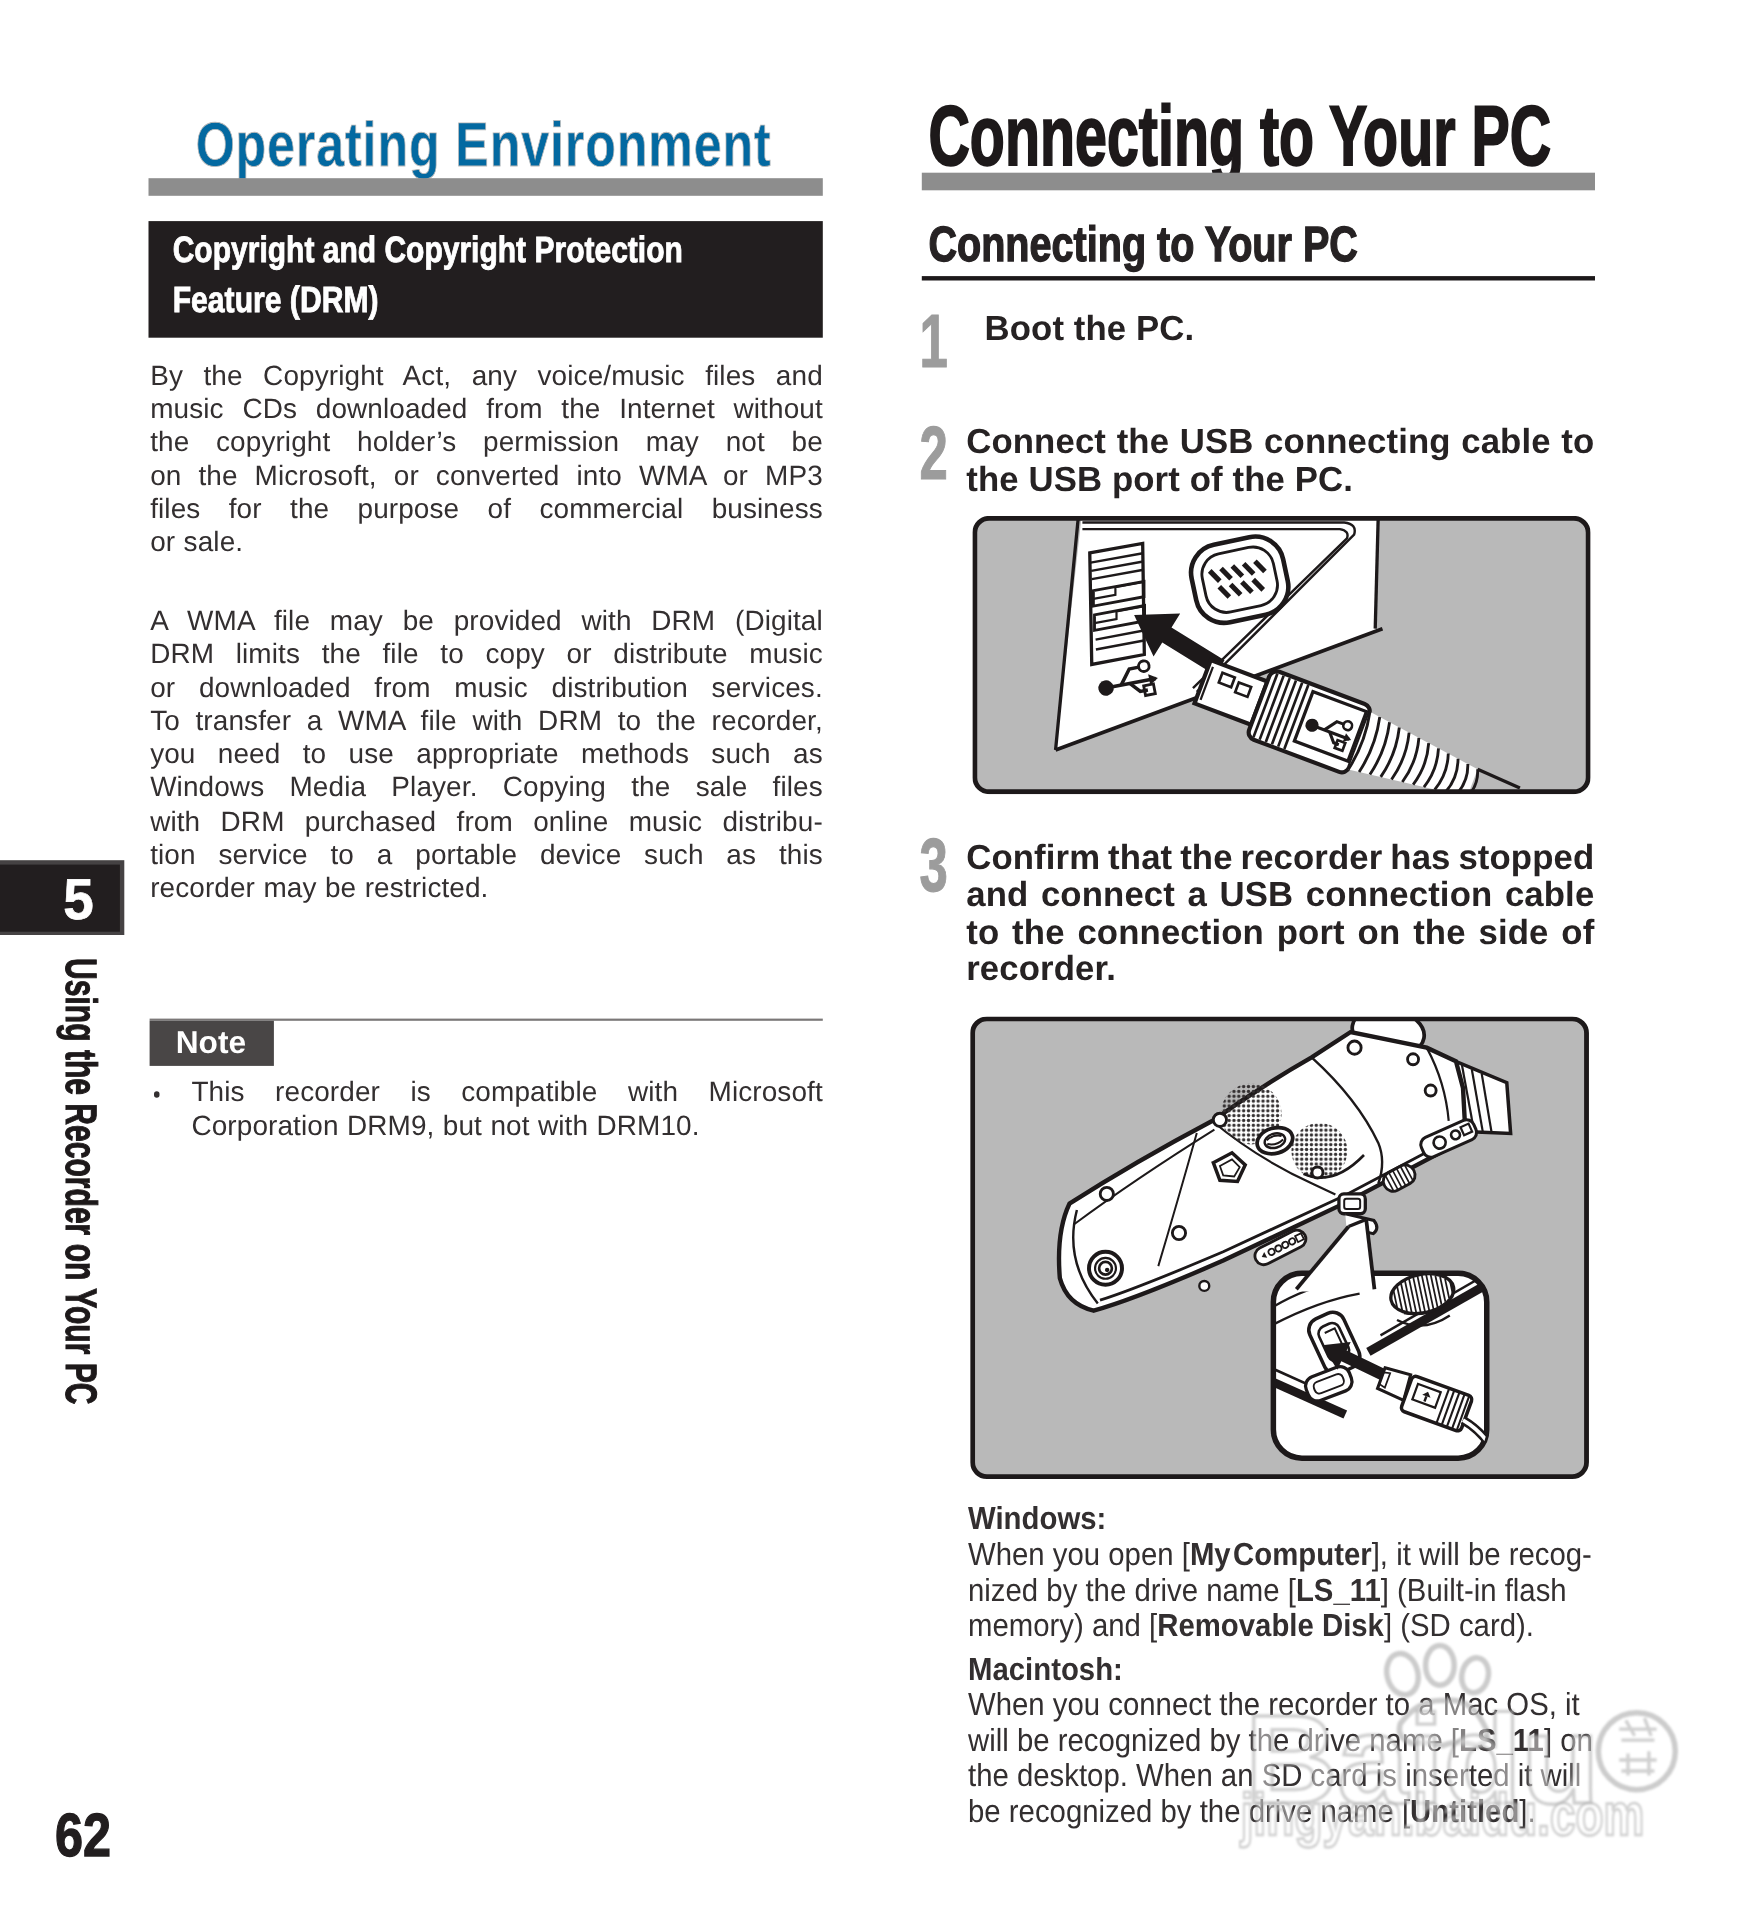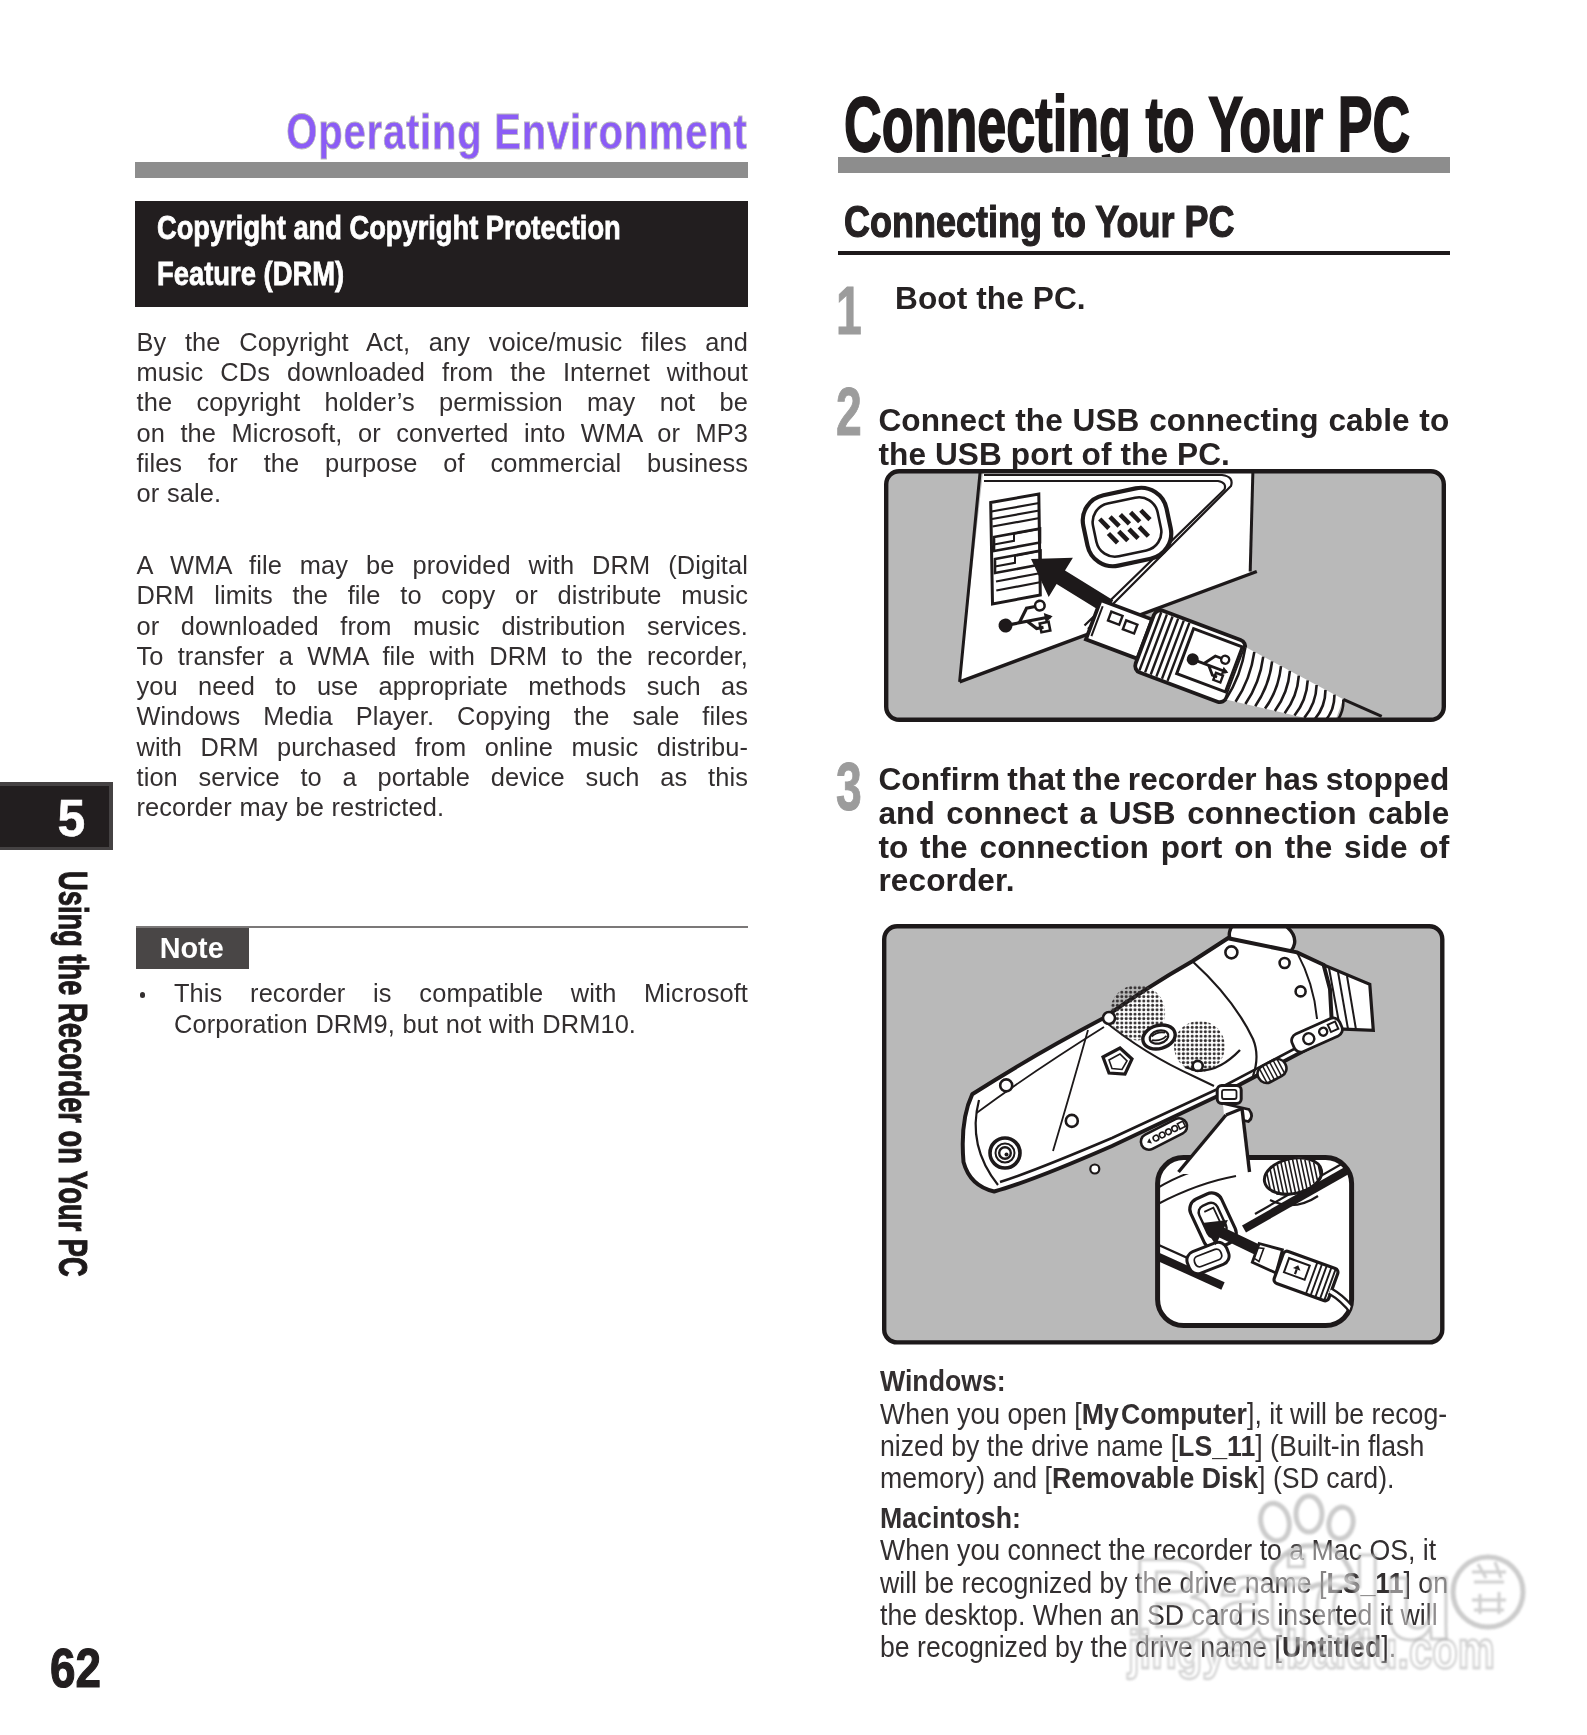--- a/index.html
+++ b/index.html
@@ -10,21 +10,21 @@
 .jline{text-align:justify;text-align-last:justify;word-spacing:-3px}
 .nline{text-align:left}
 .body-txt{font-size:25.4px;line-height:30.25px;color:#332f30;letter-spacing:0.1px;word-spacing:0.5px}
 .step-txt{font-size:31.6px;line-height:33.8px;color:#262223;font-weight:bold;letter-spacing:0.1px}
 .win-txt{font-size:29px;line-height:32.2px;color:#332f30}
 .stepnum{font-family:"Liberation Sans",sans-serif;font-weight:bold;color:#9c9c9c;font-size:68.6px;line-height:1}
 </style>
 </head>
 <body>
 
-<div class="abs" id="openv" style="left:0;top:107.5px;width:748px;text-align:right;font-weight:bold;font-size:50px;line-height:48.6px;color:#8b5cf6;">
+<div class="abs" id="openv" style="left:0;top:107.5px;width:748px;text-align:center;font-weight:bold;font-size:57px;line-height:48.6px;color:#0369a1;">
   <span class="cond" id="openv-s" style="transform-origin:100% 50%;transform:scaleX(0.80);letter-spacing:1px;-webkit-text-stroke:0.8px #b9b9b9">Operating Environment</span>
 </div>
 
 <div class="abs" style="left:134.6px;top:162px;width:613.4px;height:16.3px;background:#8d8d8d"></div>
 
 <div class="abs" style="left:134.6px;top:200.7px;width:613.4px;height:106.5px;background:#221e1f;color:#fff;font-weight:bold;font-size:33.2px;">
   <div class="abs" style="left:22.8px;top:8px;"><span class="cond" id="cpy1-s" style="transform:scaleX(0.822);-webkit-text-stroke:0.8px #fff">Copyright and Copyright Protection</span></div>
   <div class="abs" style="left:22.8px;top:54.6px;"><span class="cond" id="cpy2-s" style="transform:scaleX(0.825);-webkit-text-stroke:0.8px #fff">Feature (DRM)</span></div>
 </div>
 
@@ -76,21 +76,21 @@
 
 <div class="abs" id="h2" style="left:844px;top:199px;font-weight:bold;font-size:45.1px;line-height:45.1px;color:#262223;">
   <span class="cond" id="h2-s" style="transform:scaleX(0.798);-webkit-text-stroke:1.2px #262223">Connecting to Your PC</span>
 </div>
 <div class="abs" style="left:838px;top:251.4px;width:612px;height:3.2px;background:#1d191a"></div>
 
 <div class="abs stepnum" id="n1" style="left:835.6px;top:277.2px;"><span class="cond" id="n1-s" style="transform:scaleX(0.675);-webkit-text-stroke:1px #9c9c9c">1</span></div>
 <div class="abs step-txt nline" id="s1" style="left:895px;top:282px;width:571px;">Boot the PC.</div>
 
 <div class="abs stepnum" id="n2" style="left:835.6px;top:377.5px;"><span class="cond" id="n2-s" style="transform:scaleX(0.675);-webkit-text-stroke:1px #9c9c9c">2</span></div>
-<div class="abs step-txt" id="s2" style="left:878.4px;top:404px;width:571px;">
+<div class="abs step-txt" id="s2" style="left:878.4px;top:385px;width:571px;">
   <div class="jline">Connect the USB connecting cable to</div>
   <div class="nline">the USB port of the PC.</div>
 </div>
 
 <div class="abs" id="box1" style="left:884px;top:469px;width:562px;height:253px;">
 <svg width="562" height="253" viewBox="0 0 562 253">
  <defs>
   <clipPath id="b1clip">
           <rect x="2" y="2" width="558" height="249" rx="13"></rect>
         </clipPath>

